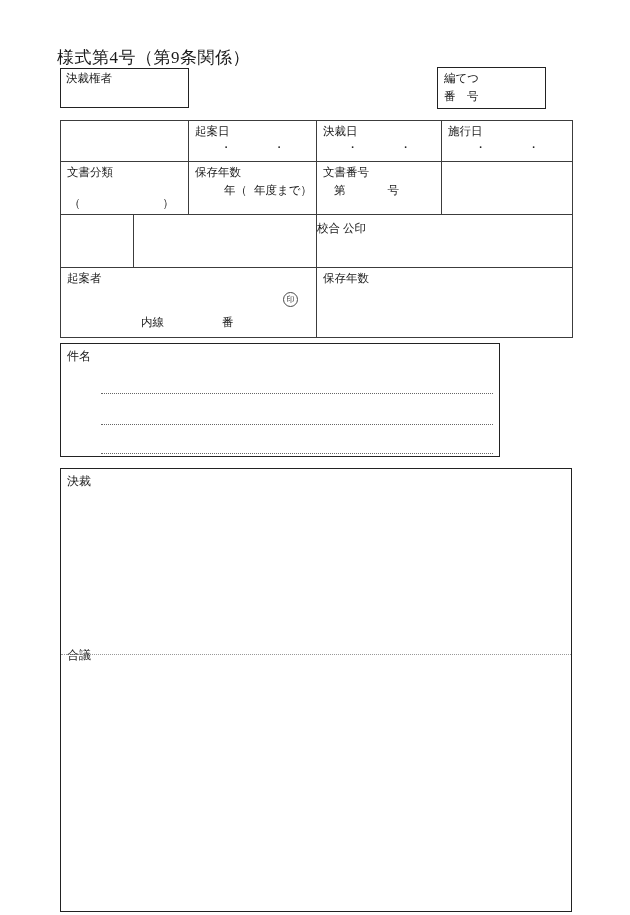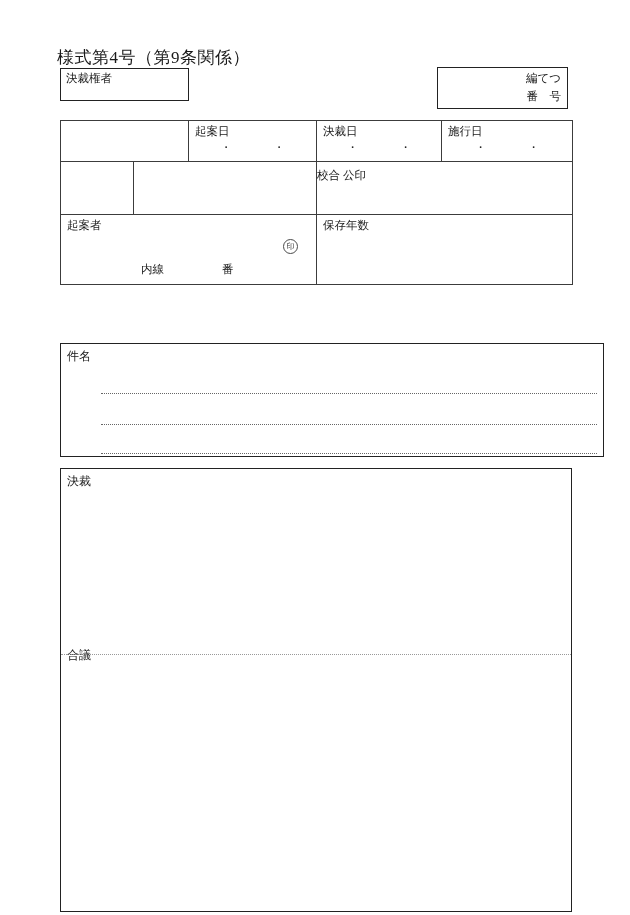--- a/index.html
+++ b/index.html
@@ -7,23 +7,23 @@
     width:630px;height:915px;background:#ffffff;position:relative;
     font-family:"Liberation Serif","DejaVu Serif",serif;
     color:#1a1a1a;
     -webkit-font-smoothing:antialiased;
   }
   .abs{position:absolute;}
   .title{
     left:57px;top:46px;font-size:17px;letter-spacing:0.5px;white-space:nowrap;
   }
   .box{border:1.5px solid #222;background:#fff;box-sizing:border-box;}
-  .approver-box{left:60px;top:68px;width:129px;height:33px;}
+  .approver-box{left:60px;top:68px;width:129px;height:40px;}
   .approver-box .lbl{padding:2px 5px;font-size:11.5px;}
-  .filing-box{left:437px;top:67px;width:131px;height:42px;text-align:right;}
+  .filing-box{left:437px;top:67px;width:109px;height:42px;}
   .filing-box .lines{padding:2px 6px;font-size:11.5px;line-height:1.55;}
   .gap1em{display:inline-block;margin-left:1em;}
 
   table.info{
     position:absolute;left:60px;top:120px;width:512px;
     border-collapse:collapse;table-layout:fixed;
     border:1.5px solid #222;
     font-size:11.5px;
   }
   table.info td{
@@ -46,21 +46,21 @@
   .check-line .koin{display:inline-block;}
   .drafter-cell{position:relative;height:100%;}
   .seal{
     position:absolute;right:18px;top:24px;
     width:13px;height:13px;border:1px solid #4a4a4a;border-radius:50%;
     font-size:8px;line-height:13px;text-align:center;color:#3a3a3a;
   }
   .naisen-line{position:absolute;left:80px;bottom:7px;white-space:nowrap;}
   .naisen-line .ban{display:inline-block;margin-left:58px;}
 
-  .subject-box{left:60px;top:343px;width:544px;height:114px;}
+  .subject-box{left:60px;top:343px;width:440px;height:114px;}
   .section-label{padding:4px 6px;font-size:12px;}
   .dotline{position:absolute;left:40px;right:6px;border-top:1px dotted #666;height:0;}
   .dl1{top:49px;} .dl2{top:80px;} .dl3{top:109px;}
 
   .decision-box{left:60px;top:468px;width:512px;height:444px;position:absolute;}
   .divider{position:absolute;left:0;right:0;top:185px;border-top:1px dotted #999;height:0;}
   .gogi-label{position:absolute;left:0;top:174px;padding:4px 6px;font-size:12px;}
   .kessai-label{position:absolute;left:0;top:0;padding:4px 6px;font-size:12px;}
 </style>
 </head>
@@ -107,20 +107,40 @@
             </div>
       </td>
       <td>
         <div class="cl">施行日</div>
         <div class="dots">
               <span>・</span>
               <span>・</span>
             </div>
       </td>
     </tr>
+    <tr class="r2">
+      <td colspan="2">
+        <div class="fill">
+          <div class="cl">文書分類</div>
+          <div class="paren-line">
+                <span>（</span>
+                <span>）</span>
+              </div>
+        </div>
+      </td>
+      <td>
+        <div class="cl">保存年数</div>
+        <div class="sub-right"><span>年（</span><span class="p2">年度まで）</span></div>
+      </td>
+      <td>
+        <div class="cl">文書番号</div>
+        <div class="sub-docnum"><span>第</span><span class="p2">号</span></div>
+      </td>
+      <td></td>
+    </tr>
     <tr class="r3">
       <td></td>
       <td colspan="2"></td>
       <td colspan="2">
         <div class="check-line">
           <span class="kogo">校合</span>
           <span class="koin">公印</span>
         </div>
       </td>
     </tr>

